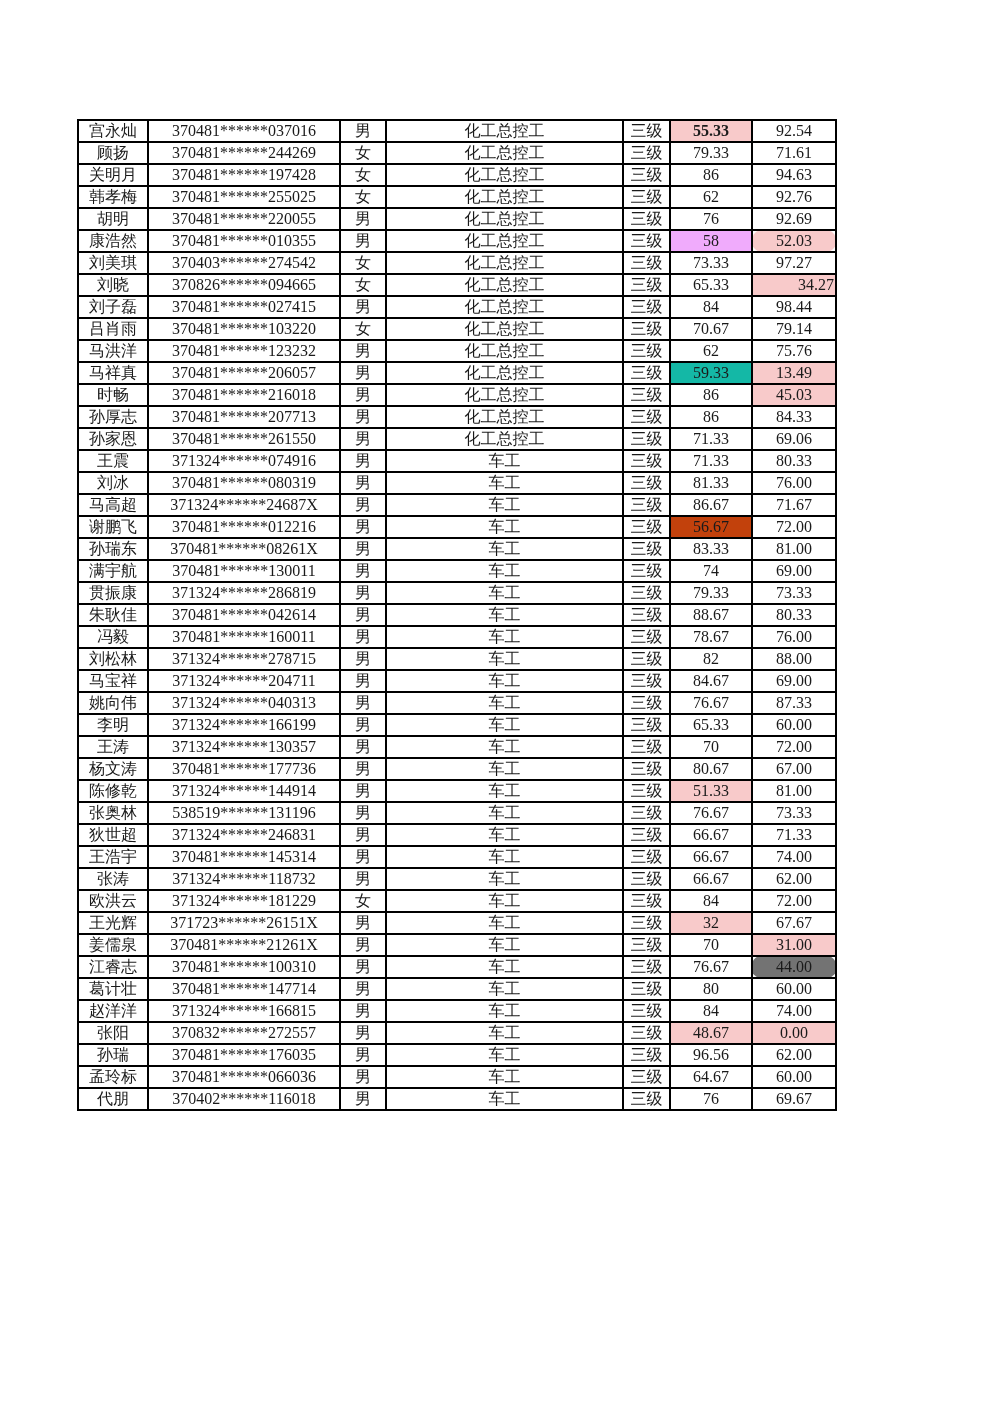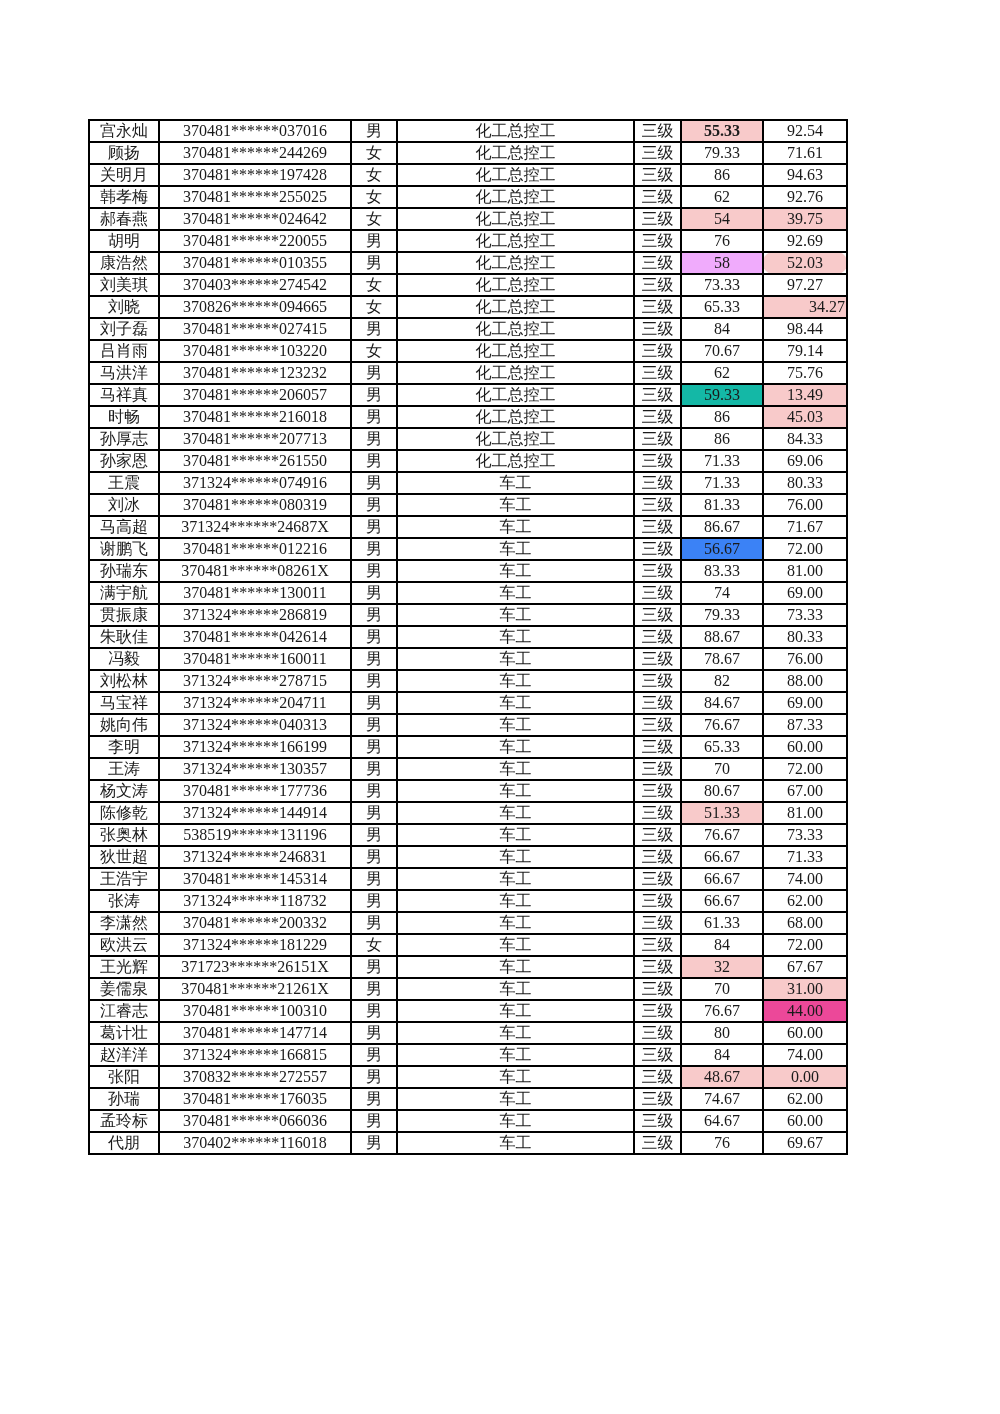--- a/index.html
+++ b/index.html
@@ -11,21 +11,21 @@
     position: relative;
     width: 1000px;
     height: 1414px;
     background: #ffffff;
     font-family: "Liberation Serif", "DejaVu Serif", serif;
     color: #1a1a1a;
     overflow: hidden;
   }
   table.results {
     position: absolute;
-    left: 88px;
+    left: 77px;
     top: 119px;
     width: 758px;
     border-collapse: collapse;
     table-layout: fixed;
   }
   table.results td {
     border: 2px solid #000000;
     height: 20px;
     padding: 0 1px;
     text-align: center;
@@ -84,29 +84,20 @@
         <tr>
           <td class="c-name">韩孝梅</td>
           <td class="c-id">370481******255025</td>
           <td>女</td>
           <td>化工总控工</td>
           <td>三级</td>
           <td class="c-score">62</td>
           <td class="c-score">92.76</td>
         </tr>
         <tr>
-          <td class="c-name">郝春燕</td>
-          <td class="c-id">370481******024642</td>
-          <td>女</td>
-          <td>化工总控工</td>
-          <td>三级</td>
-          <td class="c-score" style="background: rgb(248, 202, 202);">54</td>
-          <td class="c-score" style="background: rgb(248, 202, 202);">39.75</td>
-        </tr>
-        <tr>
           <td class="c-name">胡明</td>
           <td class="c-id">370481******220055</td>
           <td>男</td>
           <td>化工总控工</td>
           <td>三级</td>
           <td class="c-score">76</td>
           <td class="c-score">92.69</td>
         </tr>
         <tr>
           <td class="c-name">康浩然</td>
@@ -224,21 +215,21 @@
           <td>三级</td>
           <td class="c-score">86.67</td>
           <td class="c-score">71.67</td>
         </tr>
         <tr>
           <td class="c-name">谢鹏飞</td>
           <td class="c-id">370481******012216</td>
           <td>男</td>
           <td>车工</td>
           <td>三级</td>
-          <td class="c-score" style="background: #3b82f6;">56.67</td>
+          <td class="c-score" style="background: #c2410c;">56.67</td>
           <td class="c-score">72.00</td>
         </tr>
         <tr>
           <td class="c-name">孙瑞东</td>
           <td class="c-id">370481******08261X</td>
           <td>男</td>
           <td>车工</td>
           <td>三级</td>
           <td class="c-score">83.33</td>
           <td class="c-score">81.00</td>
@@ -372,29 +363,20 @@
         <tr>
           <td class="c-name">张涛</td>
           <td class="c-id">371324******118732</td>
           <td>男</td>
           <td>车工</td>
           <td>三级</td>
           <td class="c-score">66.67</td>
           <td class="c-score">62.00</td>
         </tr>
         <tr>
-          <td class="c-name">李潇然</td>
-          <td class="c-id">370481******200332</td>
-          <td>男</td>
-          <td>车工</td>
-          <td>三级</td>
-          <td class="c-score">61.33</td>
-          <td class="c-score">68.00</td>
-        </tr>
-        <tr>
           <td class="c-name">欧洪云</td>
           <td class="c-id">371324******181229</td>
           <td>女</td>
           <td>车工</td>
           <td>三级</td>
           <td class="c-score">84</td>
           <td class="c-score">72.00</td>
         </tr>
         <tr>
           <td class="c-name">王光辉</td>
@@ -414,21 +396,21 @@
           <td class="c-score">70</td>
           <td class="c-score" style="background: rgb(248, 202, 202);">31.00</td>
         </tr>
         <tr>
           <td class="c-name">江睿志</td>
           <td class="c-id">370481******100310</td>
           <td>男</td>
           <td>车工</td>
           <td>三级</td>
           <td class="c-score">76.67</td>
-          <td class="c-score" style="background: #ec4899;">44.00</td>
+          <td class="c-score" style="background: #737373; border-radius: 9px;">44.00</td>
         </tr>
         <tr>
           <td class="c-name">葛计壮</td>
           <td class="c-id">370481******147714</td>
           <td>男</td>
           <td>车工</td>
           <td>三级</td>
           <td class="c-score">80</td>
           <td class="c-score">60.00</td>
         </tr>
@@ -449,21 +431,21 @@
           <td>三级</td>
           <td class="c-score" style="background: rgb(248, 202, 202);">48.67</td>
           <td class="c-score" style="background: rgb(248, 202, 202);">0.00</td>
         </tr>
         <tr>
           <td class="c-name">孙瑞</td>
           <td class="c-id">370481******176035</td>
           <td>男</td>
           <td>车工</td>
           <td>三级</td>
-          <td class="c-score">74.67</td>
+          <td class="c-score">96.56</td>
           <td class="c-score">62.00</td>
         </tr>
         <tr>
           <td class="c-name">孟玲标</td>
           <td class="c-id">370481******066036</td>
           <td>男</td>
           <td>车工</td>
           <td>三级</td>
           <td class="c-score">64.67</td>
           <td class="c-score">60.00</td>

